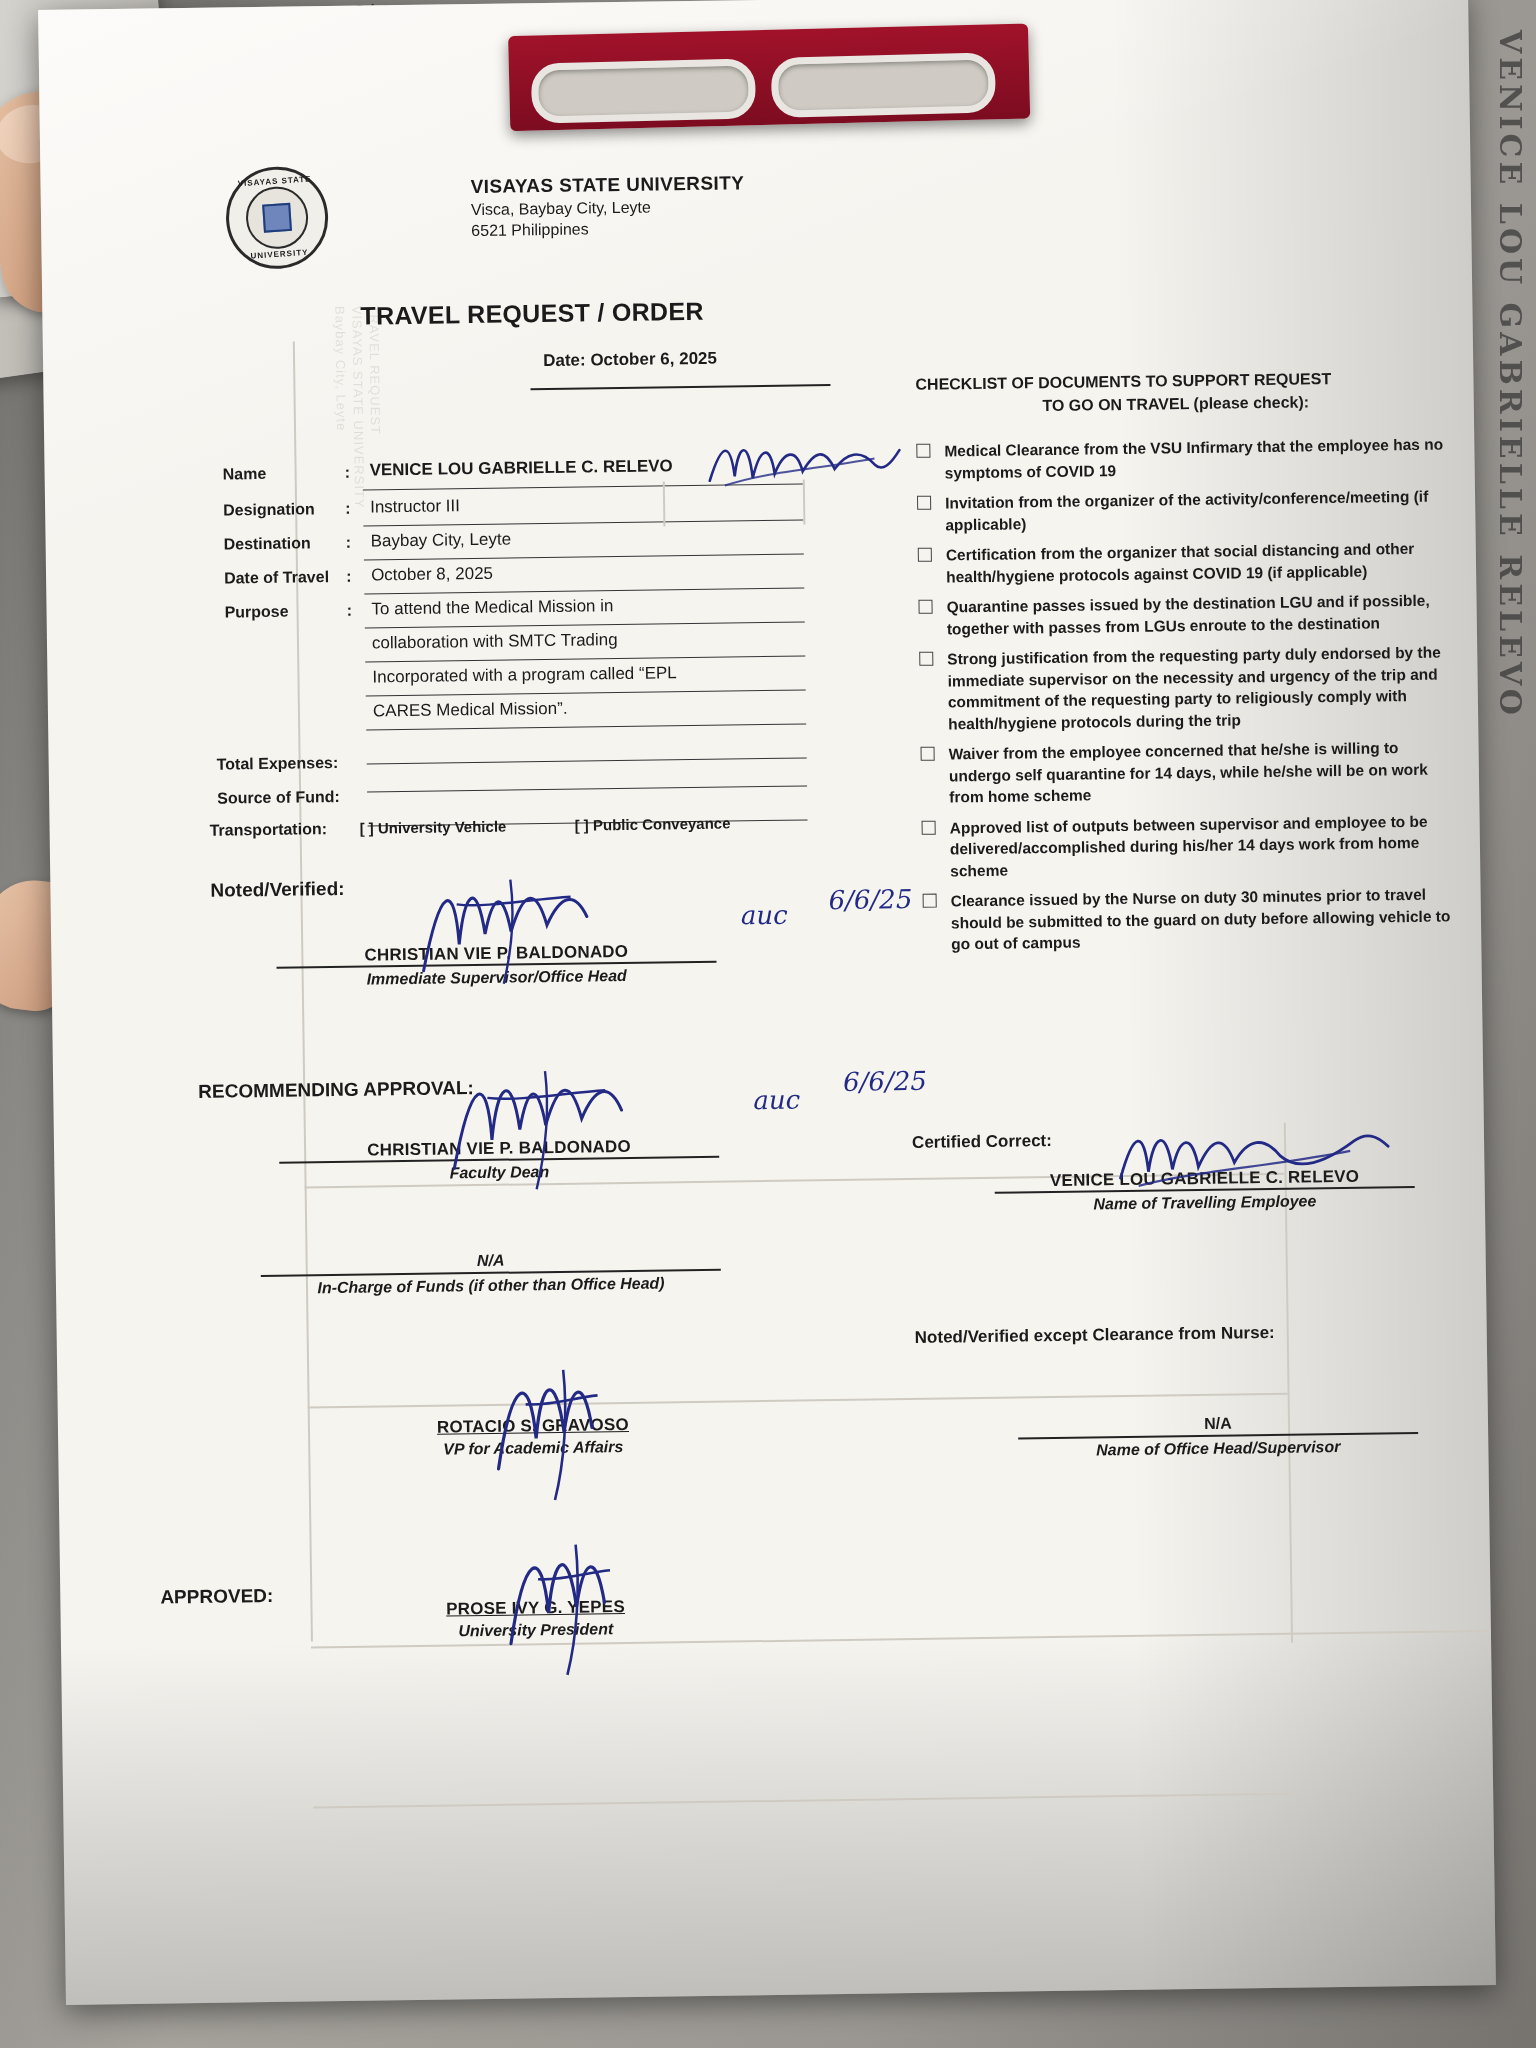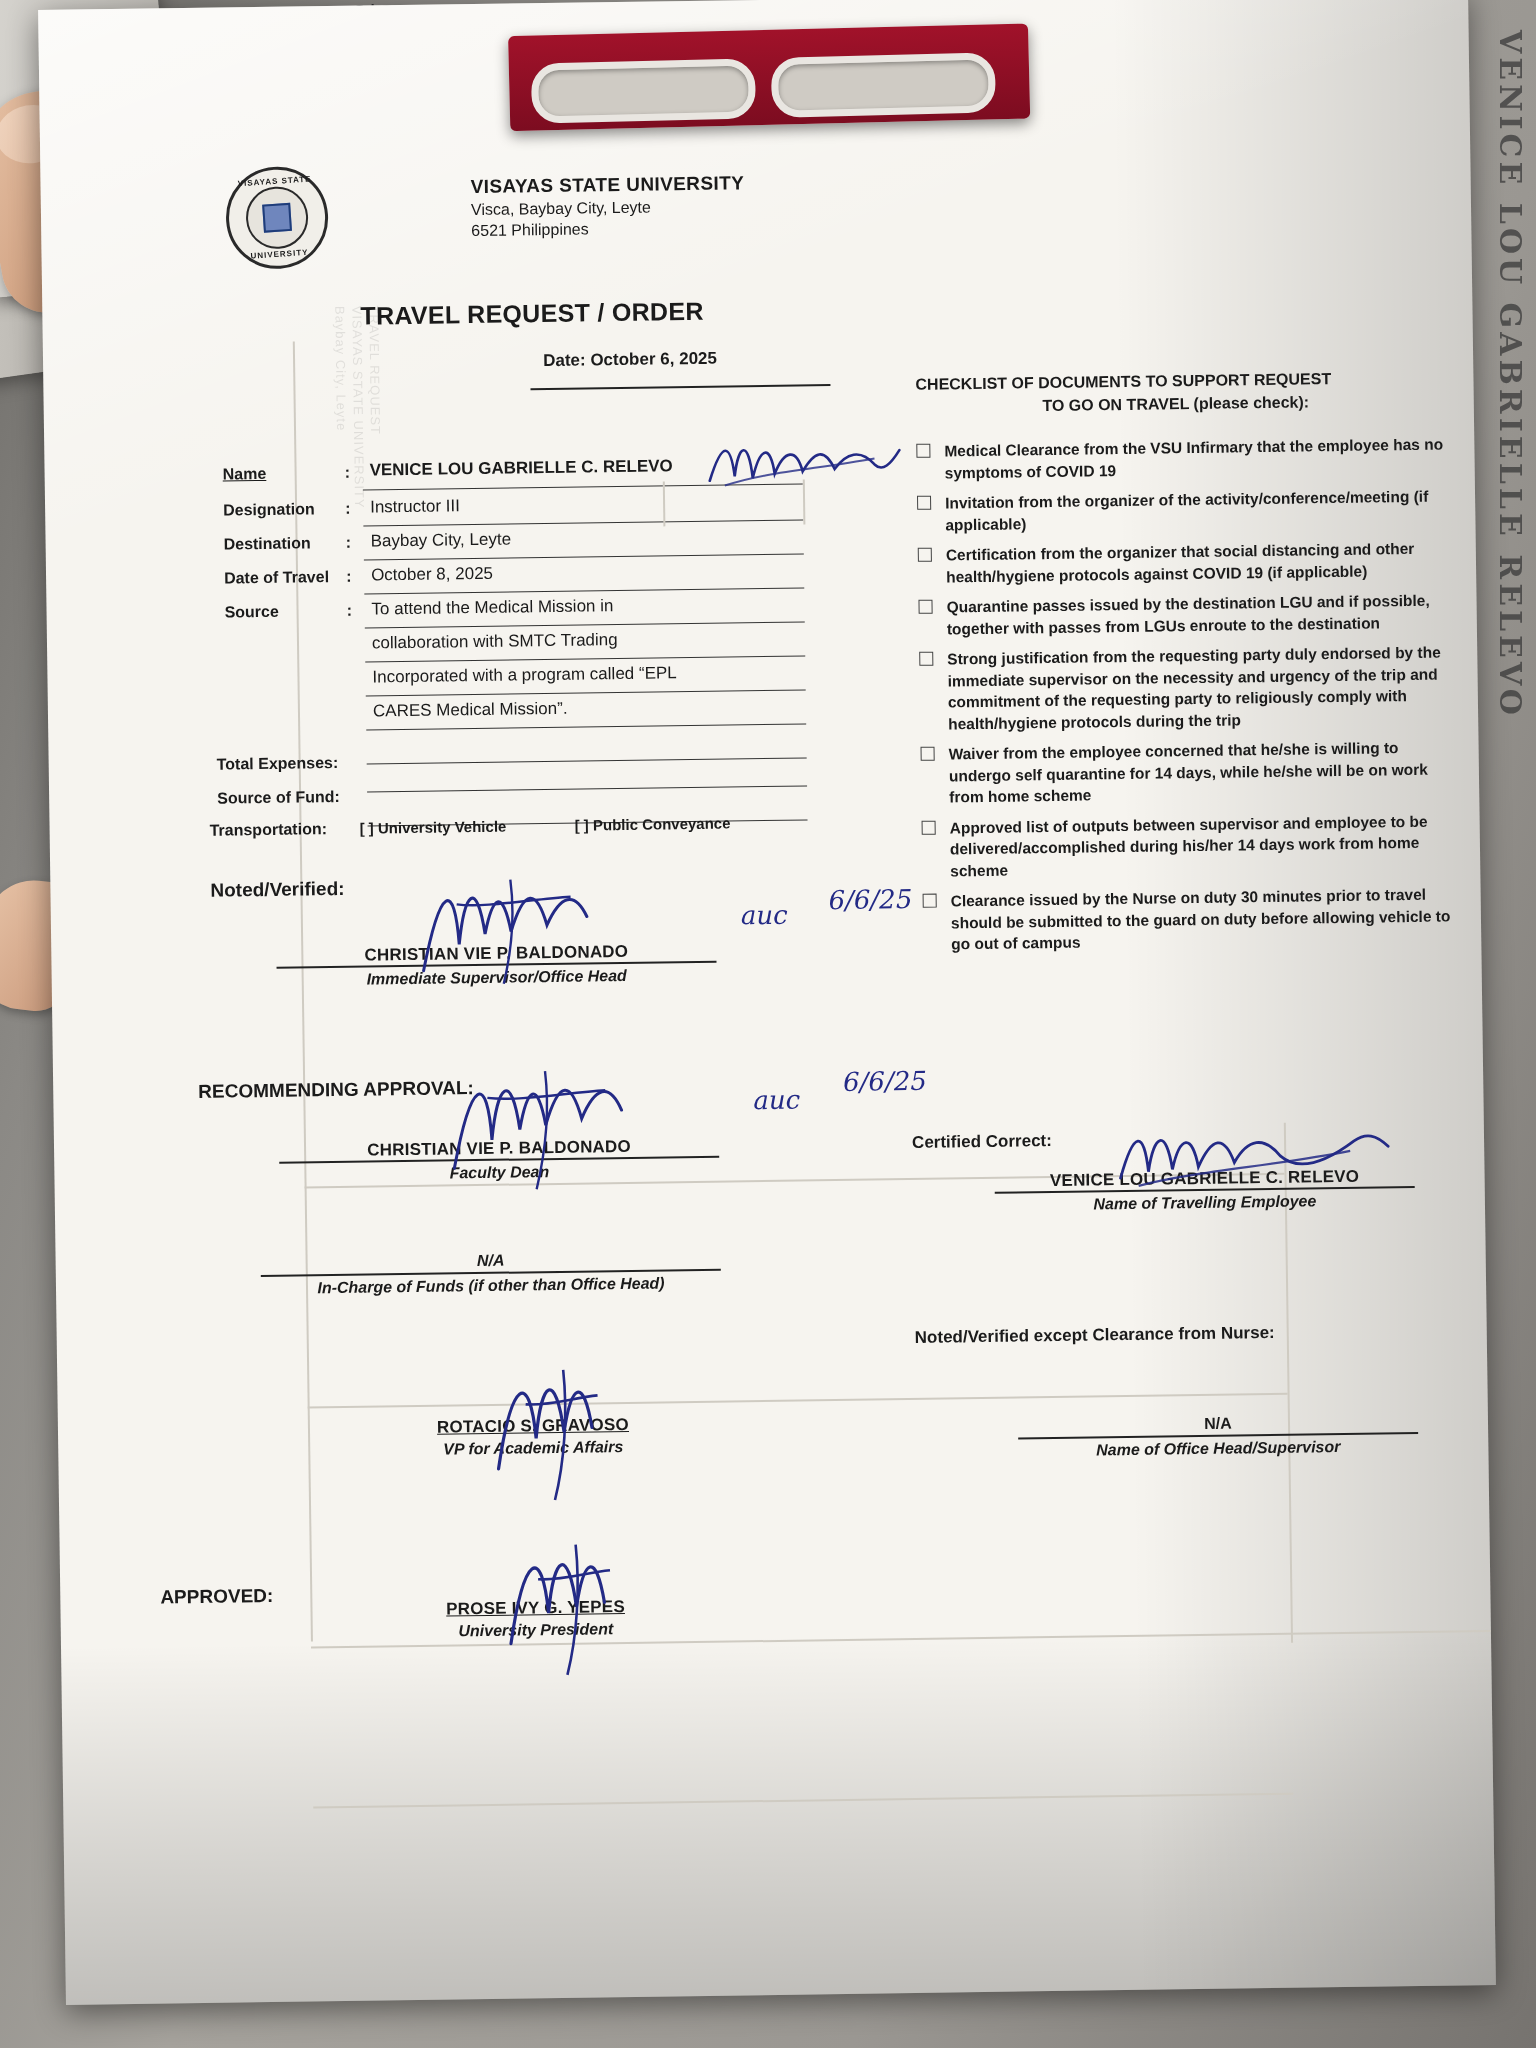--- a/index.html
+++ b/index.html
@@ -194,21 +194,21 @@
     <div class="date">Date: October 6, 2025</div>
     <div class="dateline"></div>
 
     <div class="gridline" style="left:250px;top:335px;width:2px;height:1300px;"></div>
     <div class="gridline" style="left:1230px;top:1130px;width:2px;height:520px;"></div>
     <div class="gridline" style="left:250px;top:1180px;width:980px;height:2px;"></div>
     <div class="gridline" style="left:250px;top:1400px;width:980px;height:2px;"></div>
     <div class="gridline" style="left:250px;top:1640px;width:1180px;height:2px;"></div>
     <div class="gridline" style="left:250px;top:1800px;width:980px;height:2px;"></div>
 
-    <div class="flabel" style="left:178px;top:458px;text-decoration:underline;">Name</div>
+    <div class="flabel" style="left:178px;top:458px;">Name</div>
     <div class="fcolon" style="left:300px;top:458px;">:</div>
     <div class="fval" style="left:325px;top:455px;font-weight:bold;">VENICE LOU GABRIELLE C. RELEVO</div>
     <div class="fline" style="left:318px;top:484px;width:440px;"></div>
 
     <div class="flabel" style="left:178px;top:494px;">Designation</div>
     <div class="fcolon" style="left:300px;top:494px;">:</div>
     <div class="fval" style="left:325px;top:492px;">Instructor III</div>
     <div class="fline" style="left:318px;top:520px;width:440px;"></div>
     <div class="gridline" style="left:618px;top:480px;width:2px;height:45px;"></div>
     <div class="gridline" style="left:758px;top:480px;width:2px;height:45px;"></div>
@@ -216,21 +216,21 @@
     <div class="flabel" style="left:178px;top:528px;">Destination</div>
     <div class="fcolon" style="left:300px;top:528px;">:</div>
     <div class="fval" style="left:325px;top:526px;">Baybay City, Leyte</div>
     <div class="fline" style="left:318px;top:554px;width:440px;"></div>
 
     <div class="flabel" style="left:178px;top:562px;">Date of Travel</div>
     <div class="fcolon" style="left:300px;top:562px;">:</div>
     <div class="fval" style="left:325px;top:560px;">October 8, 2025</div>
     <div class="fline" style="left:318px;top:588px;width:440px;"></div>
 
-    <div class="flabel" style="left:178px;top:596px;">Source</div>
+    <div class="flabel" style="left:178px;top:596px;">Purpose</div>
     <div class="fcolon" style="left:300px;top:596px;">:</div>
     <div class="fval" style="left:325px;top:594px;">To attend the Medical Mission in</div>
     <div class="fline" style="left:318px;top:622px;width:440px;"></div>
 
     <div class="fval" style="left:325px;top:628px;">collaboration with SMTC Trading</div>
     <div class="fline" style="left:318px;top:656px;width:440px;"></div>
 
     <div class="fval" style="left:325px;top:662px;">Incorporated with a program called “EPL</div>
     <div class="fline" style="left:318px;top:690px;width:440px;"></div>
 

